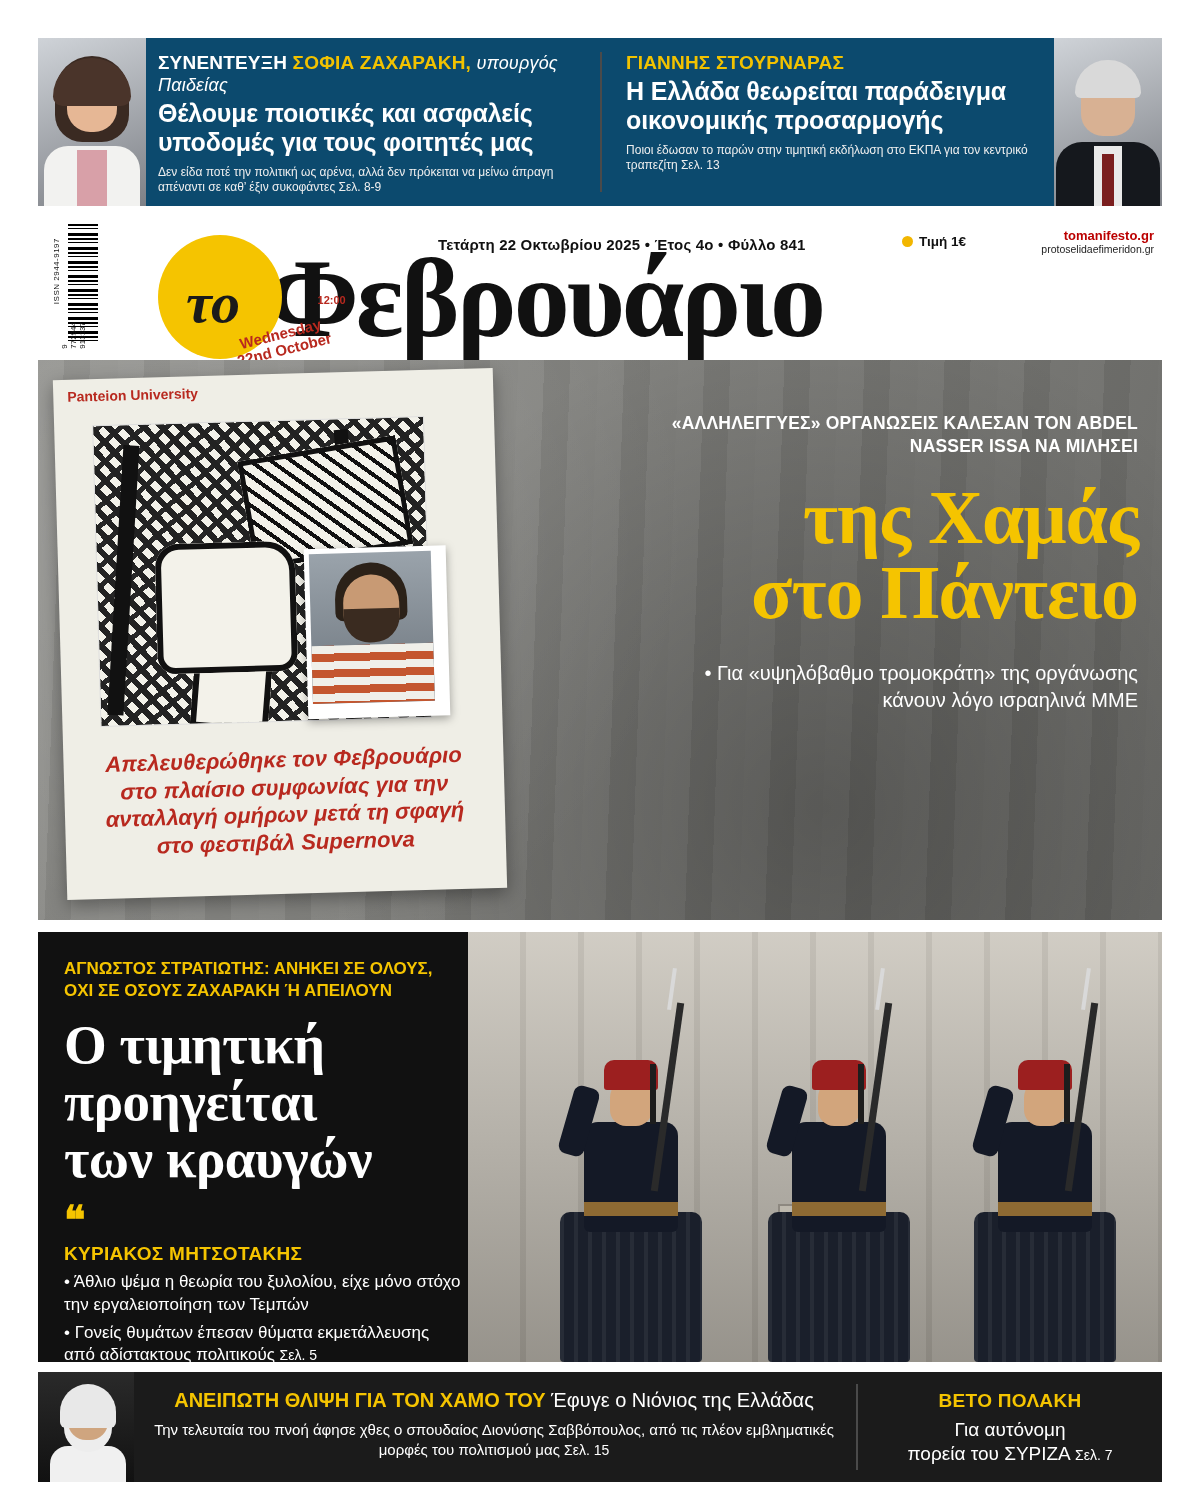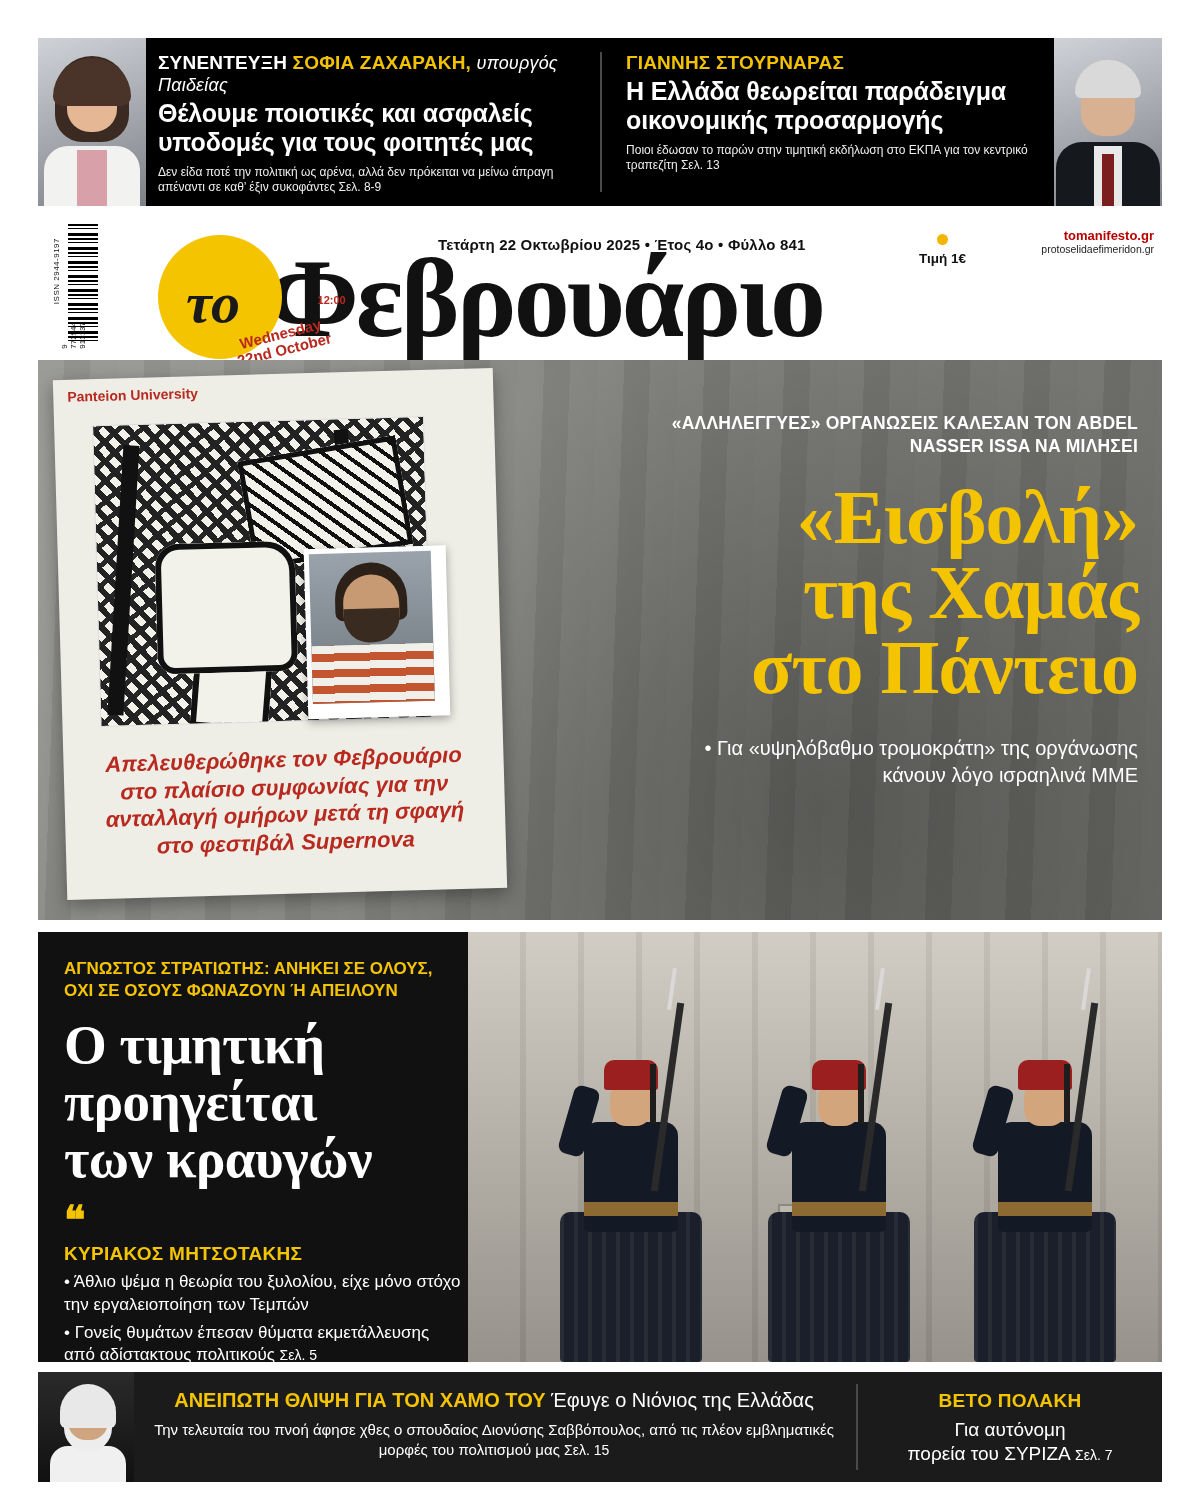--- a/index.html
+++ b/index.html
@@ -1,20 +1,20 @@
 <!DOCTYPE html>
 <html><head>
 <meta charset="utf-8">
 <style>
   html,body{margin:0;padding:0;background:#fff;}
   body{width:1200px;height:1489px;font-family:"Liberation Sans",sans-serif;color:#111;overflow:hidden;}
   .page{position:relative;width:1200px;height:1489px;background:#ffffff;}
 
   
-  .topstrip{position:absolute;left:38px;top:38px;width:1124px;height:168px;background:#000000;color:#fff;display:flex;gap:32px;}
+  .topstrip{position:absolute;left:38px;top:38px;width:1124px;height:168px;background:#0c4a6e;color:#fff;display:flex;gap:32px;}
   .ts-left{width:560px;position:relative;display:flex;}
   .ts-right{width:564px;position:relative;display:flex;}
   .ts-divider{position:absolute;left:562px;top:14px;width:2px;height:140px;background:#4a4a4a;}
   .portrait{width:108px;height:168px;overflow:hidden;position:relative;flex:0 0 108px;}
   .portrait .bg{position:absolute;inset:0;background:linear-gradient(160deg,#cfd3d8,#7d8086);}
   .face{position:absolute;left:50%;transform:translateX(-50%);}
   .p1-hair{top:18px;width:74px;height:86px;background:#3a2a22;border-radius:38px 38px 28px 28px;}
   .p1-skin{top:32px;width:50px;height:62px;background:#e6b795;border-radius:26px 26px 24px 24px;}
   .p1-hair2{top:20px;width:78px;height:48px;background:#4a342a;border-radius:40px 40px 10px 10px;}
   .p1-body{top:108px;width:96px;height:60px;background:#f2f2f0;border-radius:24px 24px 0 0;}
@@ -36,21 +36,21 @@
 
   
   .masthead{position:absolute;left:38px;top:214px;width:1124px;height:140px;background:#fff;}
   .barcode{position:absolute;left:14px;top:10px;width:46px;height:118px;}
   .barcode .bars{position:absolute;left:16px;top:0;width:30px;height:118px;
     background:repeating-linear-gradient(to bottom,#000 0 2px,#fff 2px 4px,#000 4px 5px,#fff 5px 9px,#000 9px 12px,#fff 12px 14px);}
   .barcode .issn{position:absolute;left:0;top:14px;font-size:8px;writing-mode:vertical-rl;transform:rotate(180deg);letter-spacing:.5px;}
   .barcode .num{position:absolute;left:8px;top:98px;font-size:8px;writing-mode:vertical-rl;transform:rotate(180deg);}
   .barcode .n43{position:absolute;left:30px;top:0px;font-size:9px;font-weight:bold;}
   .dateline{position:absolute;left:400px;top:22px;font-size:15px;font-weight:bold;letter-spacing:.2px;}
-  .pricebox{position:absolute;right:196px;top:20px;font-size:13.5px;font-weight:bold;display:flex;align-items:center;gap:6px;flex-direction:column;}
+  .pricebox{position:absolute;right:196px;top:20px;font-size:13.5px;font-weight:bold;display:flex;align-items:center;gap:6px;}
   .pricedot{width:11px;height:11px;border-radius:50%;background:#f2b600;display:inline-block;}
   .siteline{position:absolute;right:8px;top:14px;text-align:right;}
   .siteline .s1{font-size:13px;font-weight:bold;color:#b00;}
   .siteline .s2{font-size:10.5px;color:#222;}
   .logo{position:absolute;left:120px;top:28px;height:108px;display:flex;align-items:center;}
   .logo-circle{position:relative;width:124px;height:124px;border-radius:50%;background:#f5c400;margin-top:2px;}
   .logo-to{position:absolute;left:28px;top:34px;font-family:"Liberation Serif",serif;font-size:58px;font-style:italic;font-weight:bold;color:#1a1a1a;}
   .logo-word{font-family:"Liberation Serif",serif;font-size:112px;font-weight:bold;line-height:1;letter-spacing:-3px;margin-left:-16px;margin-top:4px;color:#111;}
   .stamp{position:absolute;left:196px;top:112px;color:#b8291f;font-size:15px;font-weight:bold;transform:rotate(-14deg);line-height:1.05;text-align:center;}
   .stamp .time{position:absolute;left:92px;top:-18px;font-size:11px;color:#b8291f;transform:rotate(14deg);}
@@ -243,21 +243,20 @@
           <div class="pi-face"></div>
           <div class="pi-beard"></div>
         </div>
       </div>
       <div class="poster-cap">Απελευθερώθηκε τον Φεβρουάριο στο πλαίσιο συμφωνίας για την ανταλλαγή ομήρων μετά τη σφαγή στο φεστιβάλ Supernova</div>
     </div>
 
     <div class="leadtext">
       <div class="lead-kicker">«ΑΛΛΗΛΕΓΓΥΕΣ» ΟΡΓΑΝΩΣΕΙΣ ΚΑΛΕΣΑΝ ΤΟΝ ABDEL NASSER ISSA ΝΑ ΜΙΛΗΣΕΙ</div>
       <div class="lead-title">
-        <div>«Εισβολή»</div>
         <div>της Χαμάς</div>
         <div>στο Πάντειο</div>
       </div>
       <div class="lead-bullets">
         <p>• Για «υψηλόβαθμο τρομοκράτη» της οργάνωσης κάνουν λόγο ισραηλινά ΜΜΕ</p>
       </div>
     </div>
   </div>
 
   <div class="block2">
@@ -293,21 +292,21 @@
         <div class="g-arm"></div>
           <div class="g-head"></div>
           <div class="g-fez"></div>
         <div class="g-tassel"></div>
           <div class="g-rifle"></div>
           <div class="g-bayonet"></div>
       </div>
     </div>
 
     <div class="b2-text">
-      <div class="b2-kicker">ΑΓΝΩΣΤΟΣ ΣΤΡΑΤΙΩΤΗΣ: ΑΝΗΚΕΙ ΣΕ ΟΛΟΥΣ, ΟΧΙ ΣΕ ΟΣΟΥΣ ΦΩΝΑΖΟΥΝ Ή ΑΠΕΙΛΟΥΝ</div>
+      <div class="b2-kicker">ΑΓΝΩΣΤΟΣ ΣΤΡΑΤΙΩΤΗΣ: ΑΝΗΚΕΙ ΣΕ ΟΛΟΥΣ, ΟΧΙ ΣΕ ΟΣΟΥΣ ΖΑΧΑΡΑΚΗ Ή ΑΠΕΙΛΟΥΝ</div>
       <div class="b2-title">
         <div>Ο τιμητική</div>
         <div>προηγείται</div>
         <div>των κραυγών</div>
       </div>
       <div class="b2-quotemark">❝</div>
       <div class="b2-name">ΚΥΡΙΑΚΟΣ ΜΗΤΣΟΤΑΚΗΣ</div>
       <div class="b2-bullets">
         <p>• Άθλιο ψέμα η θεωρία του ξυλολίου, είχε μόνο στόχο την εργαλειοποίηση των Τεμπών</p>
         <p>

